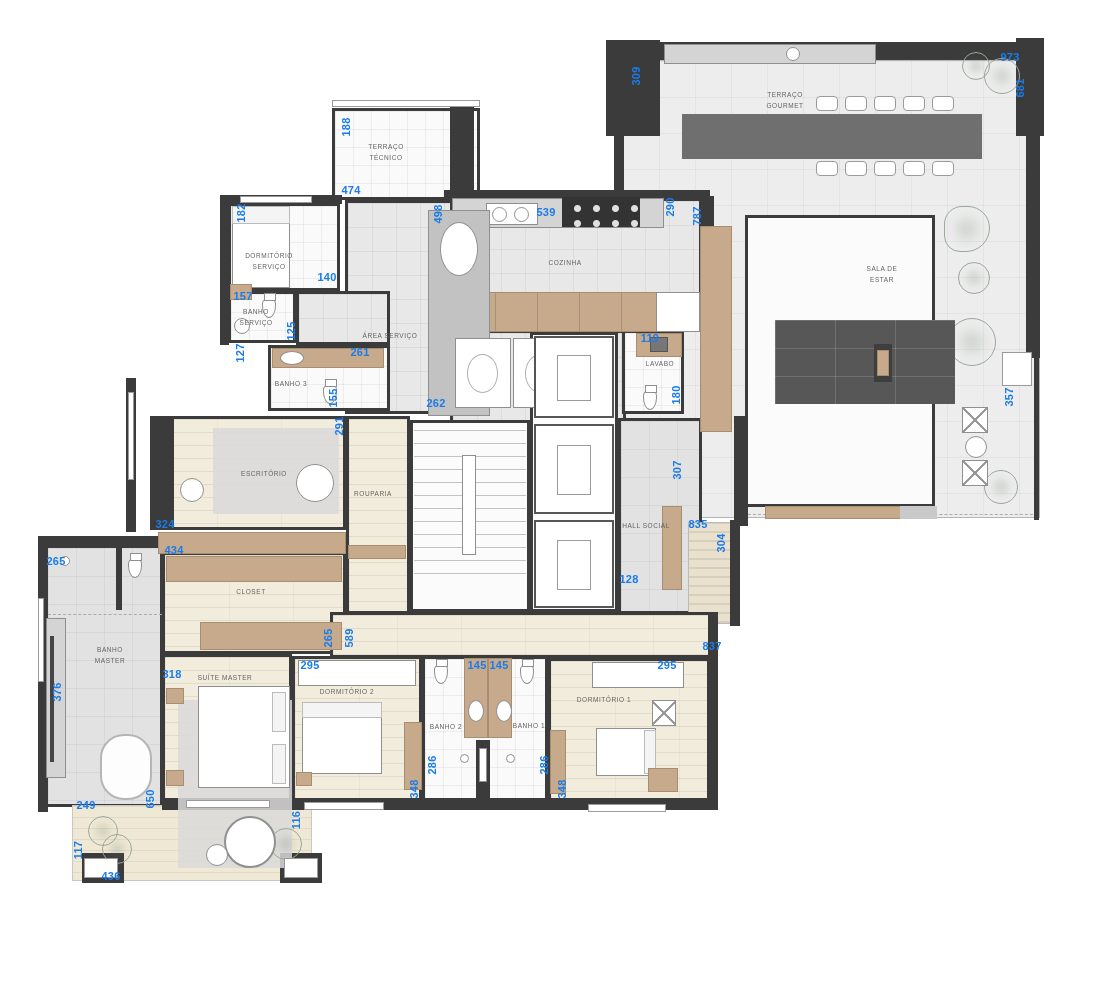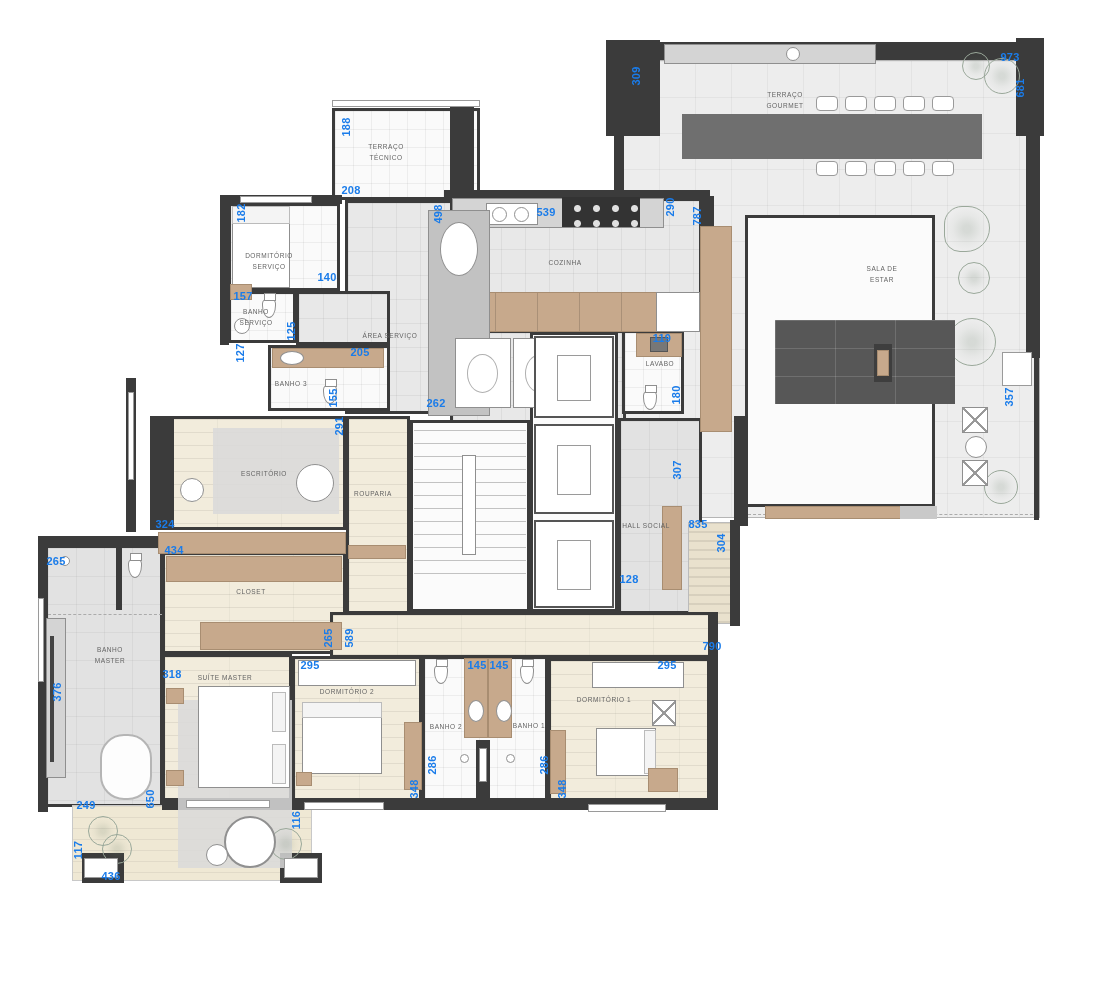--- a/index.html
+++ b/index.html
@@ -272,47 +272,47 @@
     <div class="room-label" style="left: 446px; top: 727px;">BANHO 2</div>
     <div class="floor none" style="left: 0px; top: 0px; width: 1px; height: 1px;"></div>
     <div class="room-label" style="left: 529px; top: 726px;">BANHO 1</div>
     <div class="floor wood" style="left: 548px; top: 658px; width: 162px; height: 150px;"></div>
     <div class="room-label" style="left: 604px; top: 700px;">DORMITÓRIO 1</div>
     <div class="floor deck" style="left: 72px; top: 805px; width: 240px; height: 76px;"></div>
     <span class="dim" style="left: 1010px; top: 57px;">973</span>
     <span class="dim v" style="left: 1020px; top: 88px;">681</span>
     <span class="dim v" style="left: 636px; top: 76px;">309</span>
     <span class="dim v" style="left: 346px; top: 127px;">188</span>
-    <span class="dim" style="left: 351px; top: 190px;">208</span>
+    <span class="dim" style="left: 351px; top: 190px;">474</span>
     <span class="dim v" style="left: 241px; top: 213px;">182</span>
     <span class="dim v" style="left: 438px; top: 214px;">498</span>
     <span class="dim" style="left: 546px; top: 212px; text-align: right;">539</span>
     <span class="dim v" style="left: 670px; top: 207px;">290</span>
     <span class="dim v" style="left: 697px; top: 216px;">787</span>
     <span class="dim" style="left: 327px; top: 277px;">140</span>
     <span class="dim" style="left: 243px; top: 296px;">157</span>
     <span class="dim v" style="left: 291px; top: 331px;">125</span>
     <span class="dim v" style="left: 240px; top: 353px;">127</span>
-    <span class="dim" style="left: 360px; top: 352px;">205</span>
-    <span class="dim" style="left: 650px; top: 338px; margin-left: 12px;">119</span>
+    <span class="dim" style="left: 360px; top: 352px;">261</span>
+    <span class="dim" style="left: 650px; top: 338px;">119</span>
     <span class="dim v" style="left: 333px; top: 398px;">155</span>
     <span class="dim v" style="left: 676px; top: 395px;">180</span>
     <span class="dim" style="left: 436px; top: 403px;">262</span>
     <span class="dim v" style="left: 339px; top: 426px;">291</span>
     <span class="dim v" style="left: 677px; top: 470px;">307</span>
     <span class="dim v" style="left: 1009px; top: 397px;">357</span>
     <span class="dim" style="left: 165px; top: 524px;">324</span>
     <span class="dim" style="left: 698px; top: 524px;">835</span>
     <span class="dim v" style="left: 721px; top: 543px;">304</span>
     <span class="dim" style="left: 174px; top: 550px;">434</span>
     <span class="dim" style="left: 56px; top: 561px;">265</span>
     <span class="dim" style="left: 629px; top: 579px;">128</span>
     <span class="dim v" style="left: 328px; top: 638px;">265</span>
     <span class="dim v" style="left: 349px; top: 638px;">589</span>
-    <span class="dim" style="left: 712px; top: 646px;">790</span>
+    <span class="dim" style="left: 712px; top: 646px;">837</span>
     <span class="dim" style="left: 172px; top: 658px; margin-top: 16px;">318</span>
     <span class="dim" style="left: 310px; top: 665px;">295</span>
     <span class="dim" style="left: 477px; top: 665px;">145</span>
     <span class="dim" style="left: 499px; top: 665px;">145</span>
     <span class="dim" style="left: 667px; top: 665px;">295</span>
     <span class="dim v" style="left: 57px; top: 692px;">376</span>
     <span class="dim v" style="left: 432px; top: 765px;">286</span>
     <span class="dim v" style="left: 544px; top: 765px;">286</span>
     <span class="dim v" style="left: 414px; top: 789px;">348</span>
     <span class="dim v" style="left: 562px; top: 789px;">348</span>

